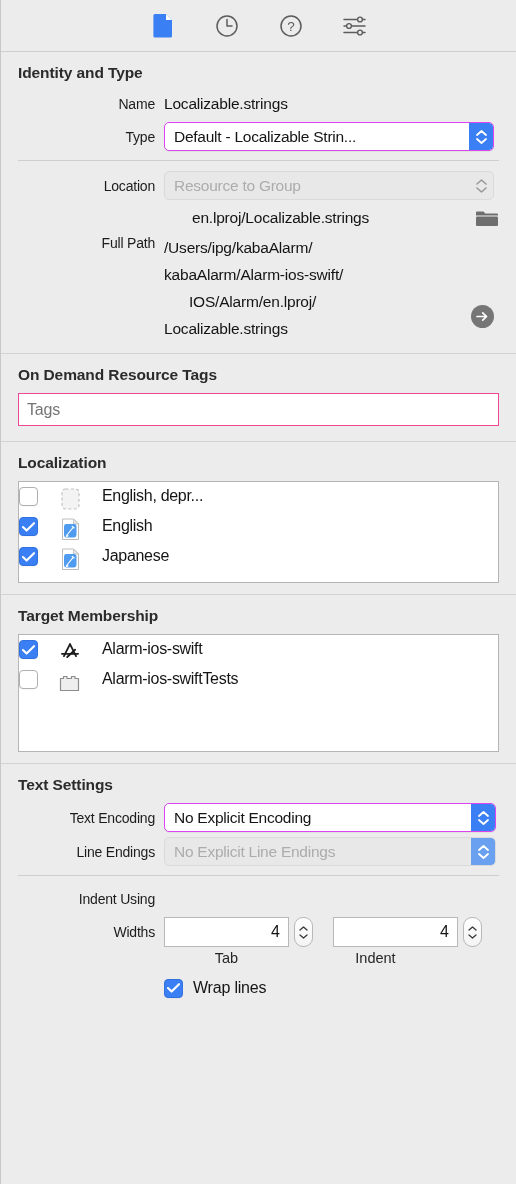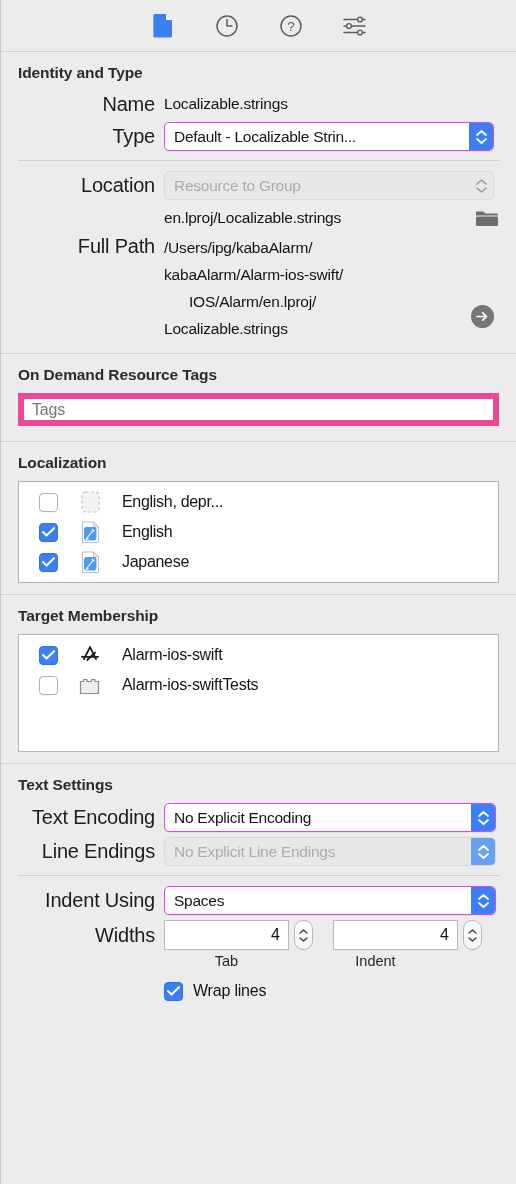--- a/index.html
+++ b/index.html
@@ -33,21 +33,21 @@
   .section { padding: 12px 0 11px 0; border-bottom: 1px solid #d3d3d3; }
   .section:last-child { border-bottom: none; }
   .sec-title {
     font-size: 15.5px; font-weight: bold; color: #2b2b2b;
     padding: 0 0 9px 17px; letter-spacing: -0.1px;
   }
 
   .row { display: flex; align-items: center; min-height: 26px; margin-bottom: 5px; }
   .lbl {
     width: 163px; min-width: 163px; text-align: right; padding-right: 9px;
-    font-size: 20px; color: #1c1c1c; letter-spacing: -0.2px;
+    font-size: 14px; color: #1c1c1c; letter-spacing: -0.2px;
   }
   .val { font-size: 15.5px; color: #141414; letter-spacing: -0.2px; }
 
   
   .popup {
     position: relative; height: 29px;
     background: #ffffff; border: 1px solid #d946ef; border-radius: 5px;
     display: flex; align-items: center;
     padding: 0 34px 0 9px;
     font-size: 15.5px; color: #141414; white-space: nowrap; overflow: hidden;
@@ -62,31 +62,31 @@
   .popup.disabled {
     background: #e8e8e8; border-color: #dadada; color: #acacac;
     box-shadow: none;
   }
   .popup.disabled .arrows { background: transparent; }
 
   .chev { width: 11px; height: 6px; display:block; }
 
   
   .textfield {
-    height: 33px; background: #ffffff; border: 6px solid #ec4899;
+    height: 33px; background: #ffffff; border: 1px solid #ec4899;
     display: flex; align-items: center; padding: 0 8px;
     font-size: 16px; color: #aeaeae; letter-spacing: -0.2px;
   }
 
   
   .listbox {
     background: #ffffff; border: 1px solid #b5b5b5;
     margin: 0 17px; padding: 5px 0 5px 0;
   }
-  .listrow { display: flex; align-items: center; height: 30px; padding-left: 20px; gap: 12px; }
+  .listrow { display: flex; align-items: flex-start; height: 30px; padding-left: 0; gap: 12px; }
   .listrow .name { font-size: 16px; color: #141414; margin-left: 9px; letter-spacing: -0.3px; }
 
   
   .cb {
     width: 19px; height: 19px; min-width: 19px; border-radius: 4px;
     border: 1px solid #b0b0b0; background: #fff;
     display: flex; align-items: center; justify-content: center;
     box-shadow: 0 0.5px 0.5px rgba(0,0,0,0.06);
   }
   .cb.on { background: #3b7ff5; border-color: #3272e0; }
@@ -179,21 +179,21 @@
           <svg class="chev" viewBox="0 0 11 6">
               <path d="M1 5 L5.5 1 L10 5" fill="none" stroke="#9a9a9a" stroke-width="1.6" stroke-linecap="round" stroke-linejoin="round"></path>
             </svg>
           <svg class="chev" viewBox="0 0 11 6">
               <path d="M1 1 L5.5 5 L10 1" fill="none" stroke="#9a9a9a" stroke-width="1.6" stroke-linecap="round" stroke-linejoin="round"></path>
             </svg>
         </span>
       </div>
     </div>
 
-    <div class="row" style="margin-bottom:3px;">
+    <div class="row" style="margin-bottom:3px;gap:28px;">
       <div class="lbl"></div>
       <div class="val" style="flex:1;">en.lproj/Localizable.strings</div>
       <div style="width:40px;display:flex;align-items:center;justify-content:flex-start;">
         <svg width="22" height="17" viewBox="0 0 22 17">
           <path d="M0 2.5 A1 1 0 0 1 1 1.5 H7.5 L9.3 3.4 H21 A1 1 0 0 1 22 4.4 V5.4 H0 Z" fill="#6e6e6e"></path>
           <rect x="0" y="6.6" width="22" height="9.4" rx="1" fill="#6e6e6e"></rect>
         </svg>
       </div>
     </div>
 
@@ -336,31 +336,20 @@
               <path d="M1 1 L5.5 5 L10 1" fill="none" stroke="#ffffff" stroke-width="1.8" stroke-linecap="round" stroke-linejoin="round"></path>
             </svg>
         </span>
       </div>
     </div>
 
     <div class="divider"></div>
 
     <div class="row">
       <div class="lbl">Indent Using</div>
-      <div class="popup" style="width:332px;">
-        <span>Spaces</span>
-        <span class="arrows">
-          <svg class="chev" viewBox="0 0 11 6">
-              <path d="M1 5 L5.5 1 L10 5" fill="none" stroke="#ffffff" stroke-width="1.8" stroke-linecap="round" stroke-linejoin="round"></path>
-            </svg>
-          <svg class="chev" viewBox="0 0 11 6">
-              <path d="M1 1 L5.5 5 L10 1" fill="none" stroke="#ffffff" stroke-width="1.8" stroke-linecap="round" stroke-linejoin="round"></path>
-            </svg>
-        </span>
-      </div>
     </div>
 
     <div class="row" style="margin-bottom:0;">
       <div class="lbl">Widths</div>
       <div style="display:flex;align-items:center;">
         <div class="numfield">4</div>
         <div class="stepper">
           <svg width="9" height="5" viewBox="0 0 9 5">
               <path d="M1 4 L4.5 1 L8 4" fill="none" stroke="#3a3a3a" stroke-width="1.3" stroke-linecap="round" stroke-linejoin="round"></path>
             </svg>

